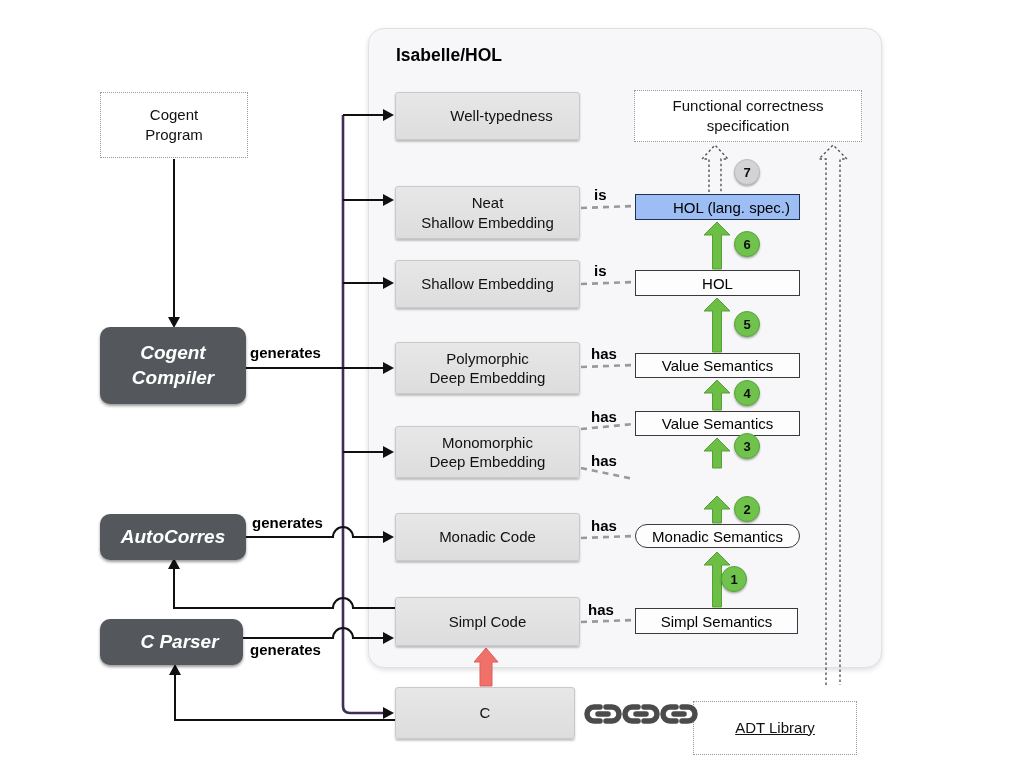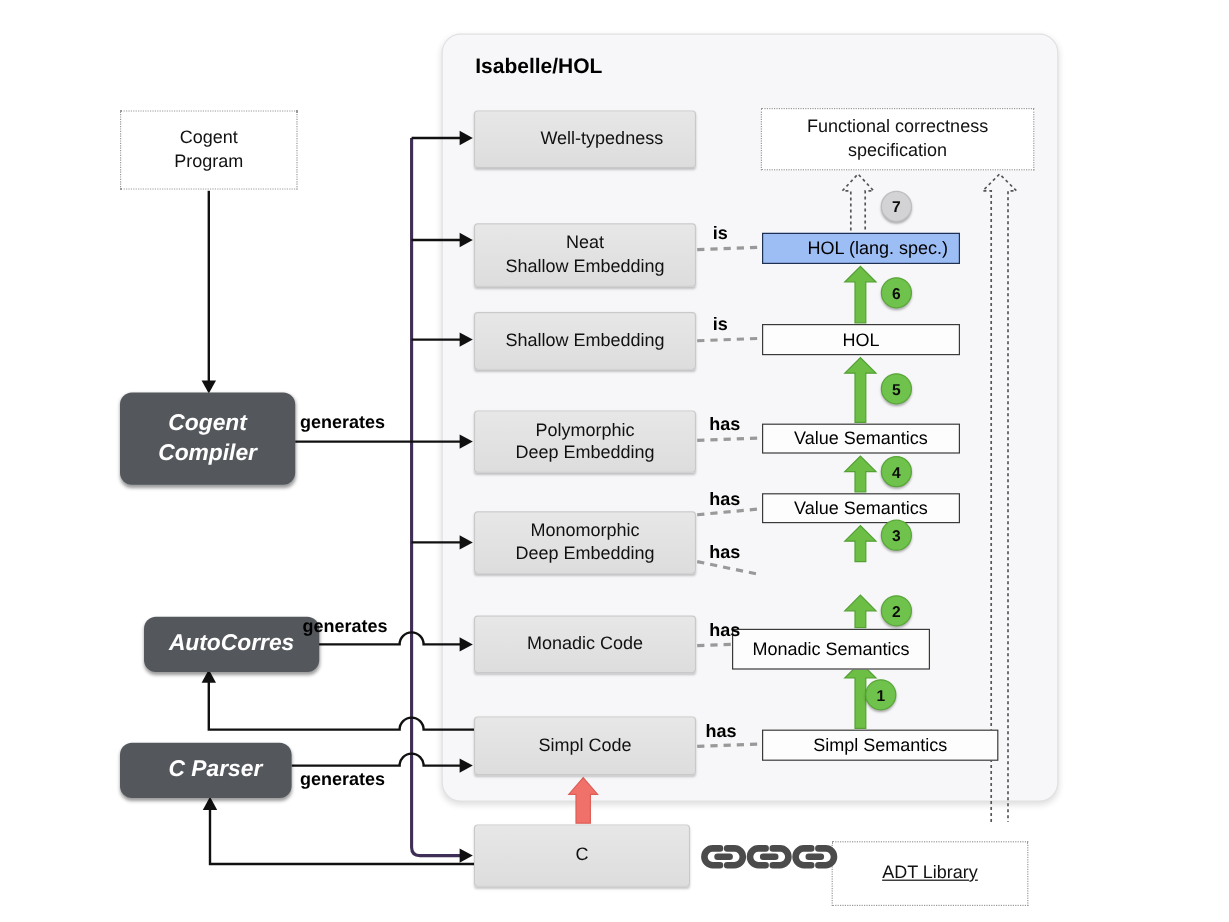--- a/index.html
+++ b/index.html
@@ -96,21 +96,21 @@
       <polygon points="712.5,269 712.5,235 704,235 717,222 730,235 721.5,235 721.5,269"></polygon>
     </g>
 
     <polygon points="480,686 480,662 474,662 486,648 498,662 492,662 492,686" fill="#f0716a" stroke="#dd5f58" stroke-width="1"></polygon>
   </svg>
 
   <div class="dotbox" style="left:100px;top:92px;width:148px;height:66px;"><span>Cogent
 Program</span></div>
   <div class="dark" style="left:100px;top:327px;width:146px;height:77px;"><span>Cogent
 Compiler</span></div>
-  <div class="dark" style="left:100px;top:514px;width:146px;height:46px;margin-left:20px;"><span>AutoCorres</span></div>
+  <div class="dark" style="left:100px;top:514px;width:146px;height:46px;"><span>AutoCorres</span></div>
   <div class="dark" style="left:100px;top:619px;width:143px;height:46px;padding-left:16px;"><span>C Parser</span></div>
 
   <div class="gbox" style="left:395px;top:92px;width:185px;height:48px;padding-left:28px;"><span>Well-typedness</span></div>
   <div class="gbox" style="left:395px;top:174px;width:185px;height:53px;margin-top:12px;"><span>Neat
 Shallow Embedding</span></div>
   <div class="gbox" style="left:395px;top:260px;width:185px;height:48px;"><span>Shallow Embedding</span></div>
   <div class="gbox" style="left:395px;top:342px;width:185px;height:52px;"><span>Polymorphic
 Deep Embedding</span></div>
   <div class="gbox" style="left:395px;top:426px;width:185px;height:52px;"><span>Monomorphic
 Deep Embedding</span></div>
@@ -125,24 +125,24 @@
     </div>
   <div class="wbox" style="left:635px;top:270px;width:165px;height:26px;">
       <span>HOL</span>
     </div>
   <div class="wbox" style="left:635px;top:353px;width:165px;height:25px;">
       <span>Value Semantics</span>
     </div>
   <div class="wbox" style="left:635px;top:411px;width:165px;height:25px;">
       <span>Value Semantics</span>
     </div>
-  <div class="wbox" style="left:610px;top:524px;width:165px;height:34px;">
+  <div class="wbox" style="left:635px;top:524px;width:165px;height:24px;border-radius:13px;">
       <span>Monadic Semantics</span>
     </div>
-  <div class="wbox" style="left:635px;top:608px;width:197px;height:26px;align-items:center;">
+  <div class="wbox" style="left:635px;top:608px;width:163px;height:26px;align-items:center;">
       <span>Simpl Semantics</span>
     </div>
   <div class="dotbox" style="left:693px;top:701px;width:164px;height:54px;text-decoration:underline;"><span>ADT Library</span></div>
 
   <div class="elabel" style="left:250px;top:344px;">generates</div>
   <div class="elabel" style="left:252px;top:514px;">generates</div>
   <div class="elabel" style="left:250px;top:641px;">generates</div>
   <div class="elabel" style="left:594px;top:186px;">is</div>
   <div class="elabel" style="left:594px;top:262px;">is</div>
   <div class="elabel" style="left:591px;top:345px;">has</div>

